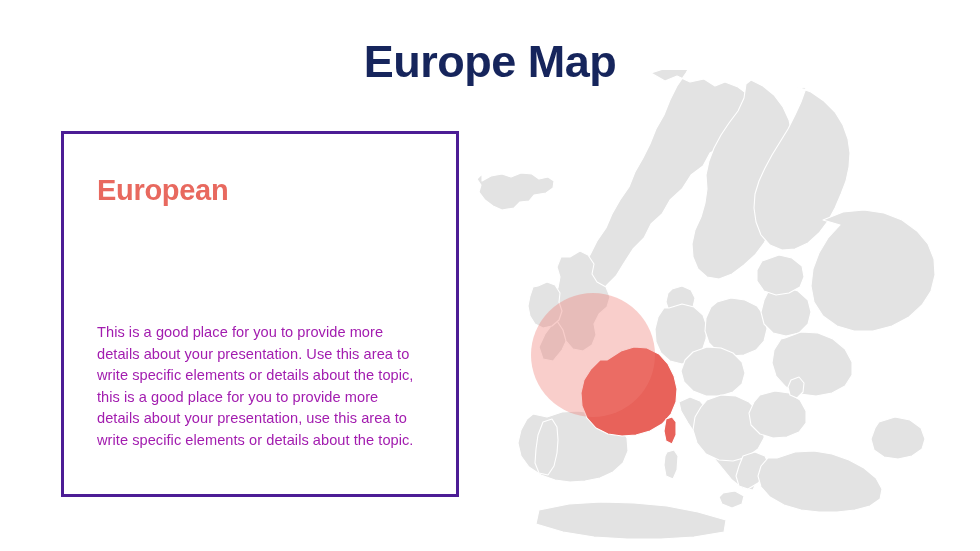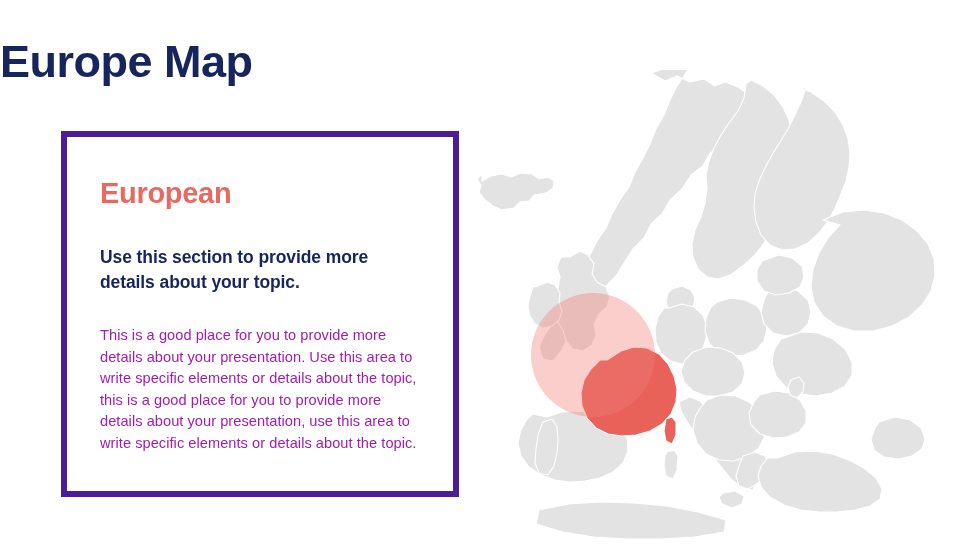--- a/index.html
+++ b/index.html
@@ -22,36 +22,37 @@
     height: 551px;
     background: #ffffff;
   }
 
   
   #slide-title {
     position: absolute;
     left: 0;
     top: 37px;
     width: 980px;
+    text-align: center;
     font-size: 45px;
     font-weight: bold;
     color: #16255C;
     letter-spacing: -0.5px;
     line-height: 1.1;
     white-space: nowrap;
   }
 
   
   #text-panel {
     position: absolute;
     left: 61px;
     top: 131px;
     width: 398px;
     height: 366px;
-    border: 6px solid #4c1d95;
+    border: 3px solid #4c1d95;
     background: #ffffff;
     box-sizing: border-box;
   }
 
   #panel-heading {
     position: absolute;
     left: 33px;
     top: 41px;
     font-size: 29px;
     font-weight: bold;
@@ -118,21 +119,20 @@
 </style>
 </head>
 <body>
 
 <div id="slide">
 
   <div id="slide-title">Europe Map</div>
 
   <div id="text-panel">
     <div id="panel-heading">European</div>
-    <div id="panel-subheading">Use this section to provide more details about your topic.</div>
     <div id="panel-body">This is a good place for you to provide more details about your presentation. Use this area to write specific elements or details about the topic, this is a good place for you to provide more details about your presentation, use this area to write specific elements or details about the topic.</div>
   </div>
 
   <div id="map-area">
     <svg id="map-svg" viewBox="0 0 525 481" xmlns="http://www.w3.org/2000/svg">
 
       <path class="land" d="M27 111 l9 -5 11 -2 9 3 10 -4 11 1 7 5 9 -2 6 4 -1 7 -7 5 -12 2 -5 6 -9 1 -6 6 -12 2 -9 -4 -8 -6 -6 -8 2 -7 -4 -6 5 -5z"></path>
 
       <path class="land" d="M196 3 l14 8 12 -5 13 6 14 -3 11 7 10 -4 13 5 12 9 9 -2 10 7 -4 10 -11 6 -9 11 -13 6 -8 11 -14 8 -7 13 -12 9 -9 14 -12 11 -8 14 -11 10 -7 14 -11 11 -9 14 -8 13 -10 10 -9 14 -11 10 -8 14 -9 11 -7 15 -9 11 -10 -2 -4 -12 6 -13 9 -12 5 -14 8 -13 9 -13 5 -14 9 -13 7 -14 9 -13 6 -14 8 -14 9 -13 6 -15 8 -14 7 -14 6 -15 8 -14 6 -15 7 -14 9 -13 8 -14z"></path>
 

